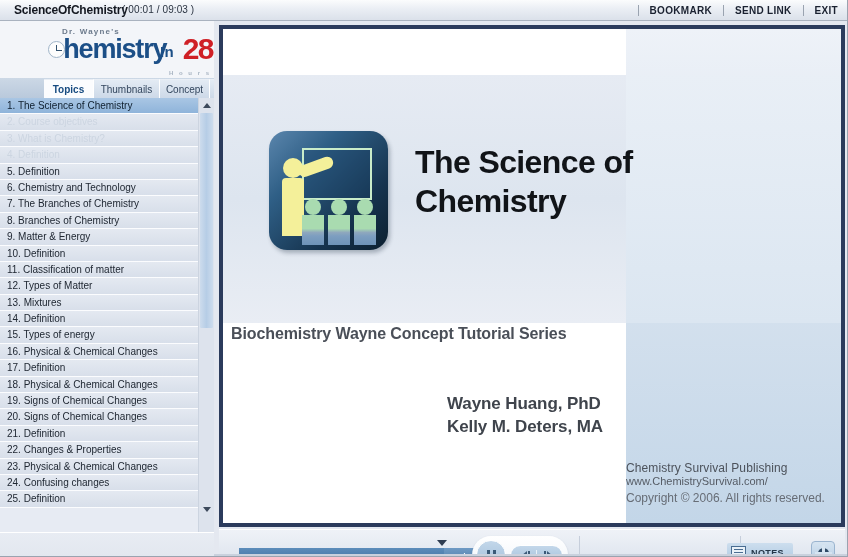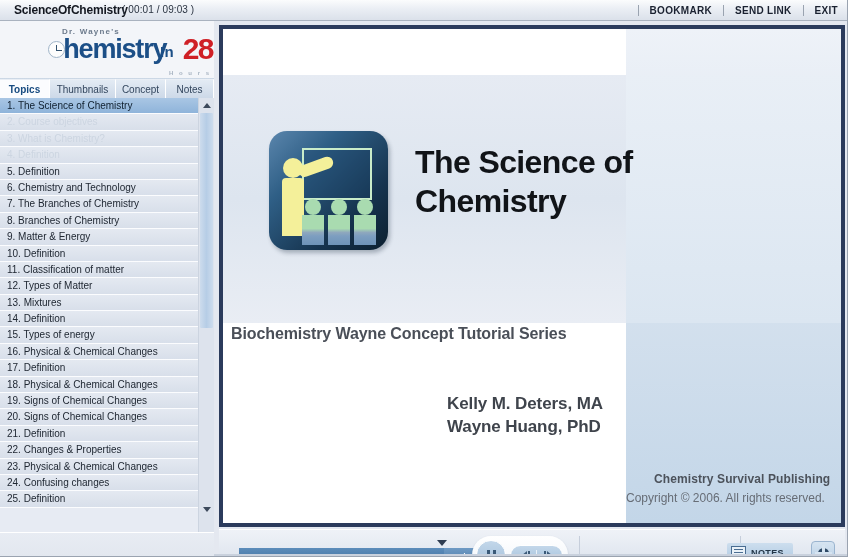--- a/index.html
+++ b/index.html
@@ -153,20 +153,21 @@
   }
 
   
   .tabs {
     position: absolute;
     left: 0; top: 57px;
     width: 214px; height: 20px;
     display: flex;
     align-items: flex-end;
     background: linear-gradient(to bottom, #ccd8e6 0%, #b9c9dc 100%);
+    padding-left: 44px;
   }
   .tab {
     height: 19px;
     display: flex;
     align-items: center;
     justify-content: center;
     font-size: 10px;
     color: #33465e;
     background: linear-gradient(to bottom, #e3ebf4 0%, #cdd9e8 100%);
     border-right: 1px solid #ffffff;
@@ -391,25 +392,23 @@
     letter-spacing: -0.1px;
   }
   .pub-block {
     position: absolute;
     right: 10px; bottom: 18px;
     width: 205px;
     text-align: left;
   }
   .pub-name {
     font-size: 12px;
-    font-weight: bold;
+    font-weight: normal;
     color: #4c525b;
     letter-spacing: 0.1px;
-    margin-bottom: 5px;
-    padding-left: 28px;
   }
   .pub-url {
     font-size: 11px;
     color: #555b64;
     margin-bottom: 4px;
   }
   .pub-copy {
     font-size: 12px;
     color: #676d76;
   }
@@ -720,26 +719,27 @@
             <div class="ti-shead" style="left:55px"></div>
             <div class="ti-sdesk" style="left:0px"></div>
             <div class="ti-sdesk" style="left:26px"></div>
             <div class="ti-sdesk" style="left:52px"></div>
           </div>
         </div>
 
         <div class="slide-title">The Science of Chemistry</div>
         <div class="slide-subtitle">Biochemistry Wayne Concept Tutorial Series</div>
         <div class="slide-authors">
+          <div>Wayne Huang, PhD</div>
           <div>Kelly M. Deters, MA</div>
-          <div>Wayne Huang, PhD</div>
         </div>
 
         <div class="pub-block">
           <div class="pub-name">Chemistry Survival Publishing</div>
+          <div class="pub-url">www.ChemistrySurvival.com/</div>
           <div class="pub-copy">Copyright © 2006. All rights reserved.</div>
         </div>
 
       </div>
     </div>
 
     <div class="controlbar">
 
       <div class="seek-tri"></div>
 

